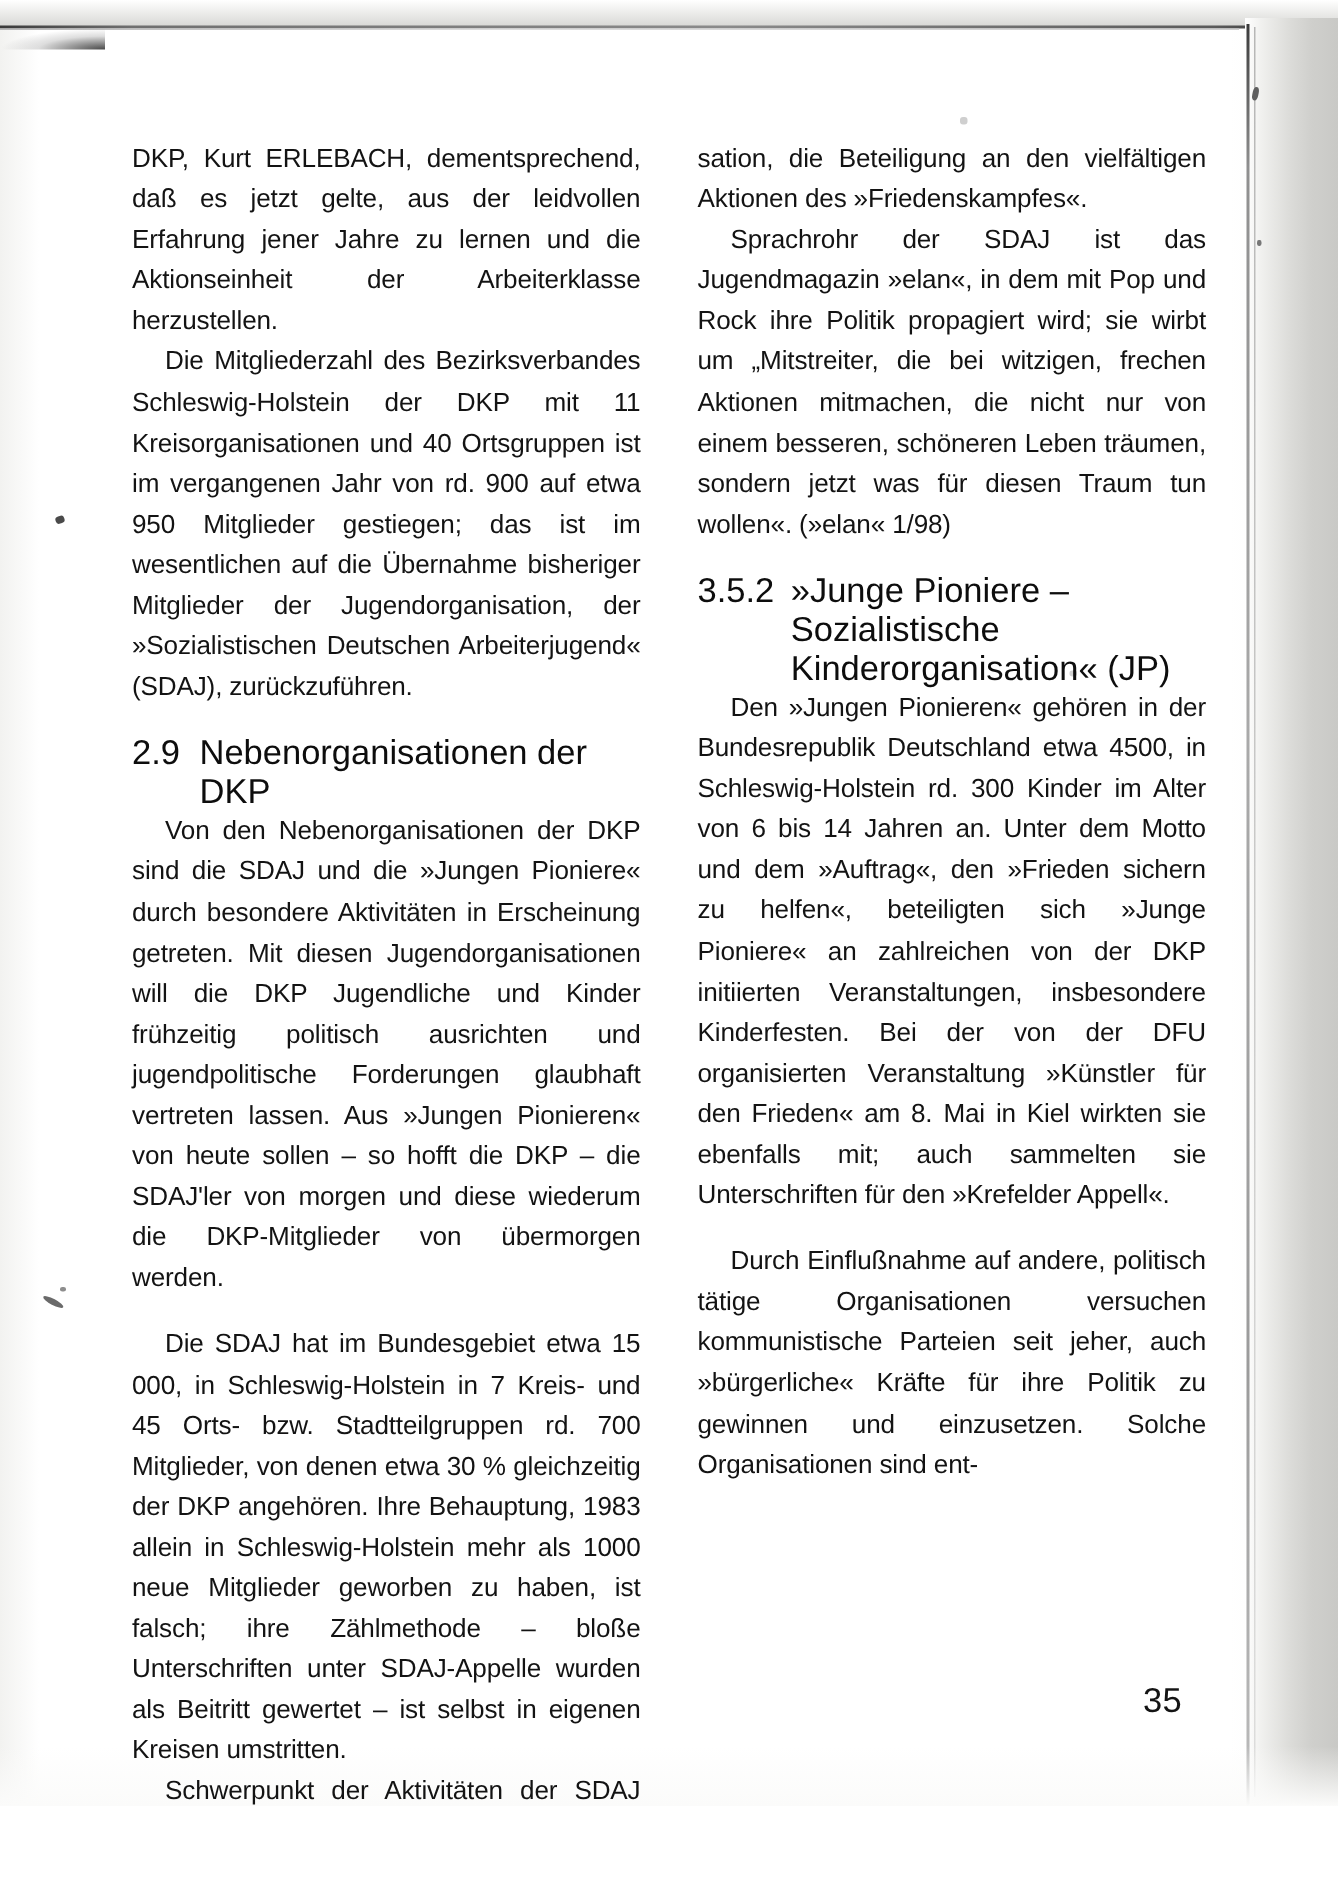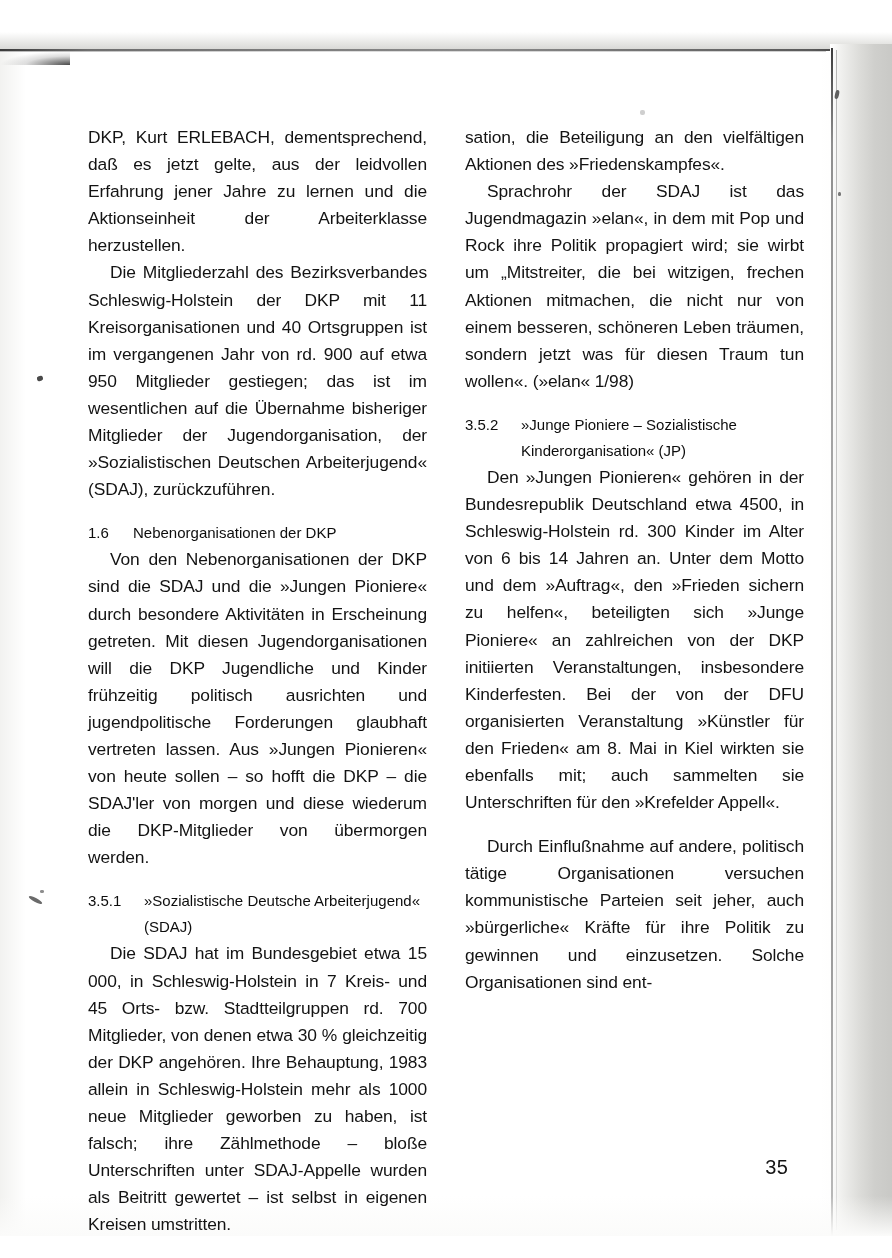--- a/index.html
+++ b/index.html
@@ -16,21 +16,20 @@
   #page {
     position: relative;
     width: 892px;
     height: 1204px;
     overflow: hidden;
     background: #ffffff;
     
     background-image:
       linear-gradient(to right, #f2f2f0 0px, #ffffff 26px, #ffffff 820px, #fbfbfa 860px, #f4f4f3 892px),
       linear-gradient(to bottom, #fdfdfd 0px, #ffffff 90px, #ffffff 1180px, #fdfdfd 1258px);
-    margin-top: 32px;
   }
 
   
   .scan-top-band {
     position: absolute;
     left: 0; top: 0;
     width: 892px; height: 18px;
     background: linear-gradient(to bottom, #ffffff 0%, #e9e9e7 55%, #d7d7d4 100%);
   }
   .scan-top-edge {
@@ -109,21 +108,21 @@
     letter-spacing: -0.1px;
     text-indent: 22px;
     -webkit-font-smoothing: none;
   }
   .body-par.no-indent { text-indent: 0; }
 
   
   .body-par.justify-all { text-align-last: justify; }
 
   .heading {
-    font-size: 15px;
+    font-size: 23px;
     line-height: 26px;
     color: #0d0d0d;
     font-weight: bold;
     display: flex;
     gap: 11px;
     align-items: flex-start;
   }
   .heading .num {
     font-weight: normal;
     flex: 0 0 auto;
@@ -132,21 +131,21 @@
   .heading .num.wide { min-width: 45px; }
   .heading .title { font-weight: normal; }
 
   .sp-before-heading { height: 17px; }
 
   
   .page-number {
     position: absolute;
     right: 104px;
     bottom: 57px;
-    font-size: 20px;
+    font-size: 23px;
     color: #141414;
     letter-spacing: 0.2px;
   }
 </style>
 </head>
 <body>
 
 <div id="page">
 
   <div class="scan-top-band"></div>
@@ -170,31 +169,27 @@
   <div class="columns">
 
     <div class="column">
 
       <p class="body-par no-indent justify-all" style="text-align-last:left;">DKP, Kurt ERLEBACH, dementsprechend, daß es jetzt gelte, aus der leidvollen Erfahrung jener Jahre zu lernen und die Aktionseinheit der Arbeiterklasse herzustellen.</p>
 
       <p class="body-par">Die Mitgliederzahl des Bezirksverbandes Schleswig-Holstein der DKP mit 11 Kreisorganisationen und 40 Ortsgruppen ist im vergangenen Jahr von rd. 900 auf etwa 950 Mitglieder gestiegen; das ist im wesentlichen auf die Übernahme bisheriger Mitglieder der Jugendorganisation, der »Sozialistischen Deutschen Arbeiterjugend« (SDAJ), zurückzuführen.</p>
 
       <div class="sp-before-heading"></div>
       <h3 class="heading">
-        <span class="num">1.6</span>
+        <span class="num">2.9</span>
         <span class="title">Nebenorganisationen der DKP</span>
       </h3>
 
       <p class="body-par">Von den Nebenorganisationen der DKP sind die SDAJ und die »Jungen Pioniere« durch besondere Aktivitäten in Erscheinung getreten. Mit diesen Jugendorganisationen will die DKP Jugendliche und Kinder frühzeitig politisch ausrichten und jugendpolitische Forderungen glaubhaft vertreten lassen. Aus »Jungen Pionieren« von heute sollen – so hofft die DKP – die SDAJ'ler von morgen und diese wiederum die DKP-Mitglieder von übermorgen werden.</p>
 
       <div class="sp-before-heading"></div>
-      <h3 class="heading">
-        <span class="num wide">3.5.1</span>
-        <span class="title">»Sozialistische Deutsche Arbeiterjugend« (SDAJ)</span>
-      </h3>
 
       <p class="body-par">Die SDAJ hat im Bundesgebiet etwa 15 000, in Schleswig-Holstein in 7 Kreis- und 45 Orts- bzw. Stadtteilgruppen rd. 700 Mitglieder, von denen etwa 30 % gleichzeitig der DKP angehören. Ihre Behauptung, 1983 allein in Schleswig-Holstein mehr als 1000 neue Mitglieder geworben zu haben, ist falsch; ihre Zählmethode – bloße Unterschriften unter SDAJ-Appelle wurden als Beitritt gewertet – ist selbst in eigenen Kreisen umstritten.</p>
 
       <p class="body-par">Schwerpunkt der Aktivitäten der SDAJ war, wie der ihrer Mutterorgani-</p>
     </div>
 
     <div class="column">
 
       <p class="body-par no-indent" style="text-align-last:left;">sation, die Beteiligung an den vielfältigen Aktionen des »Friedenskampfes«.</p>
 

